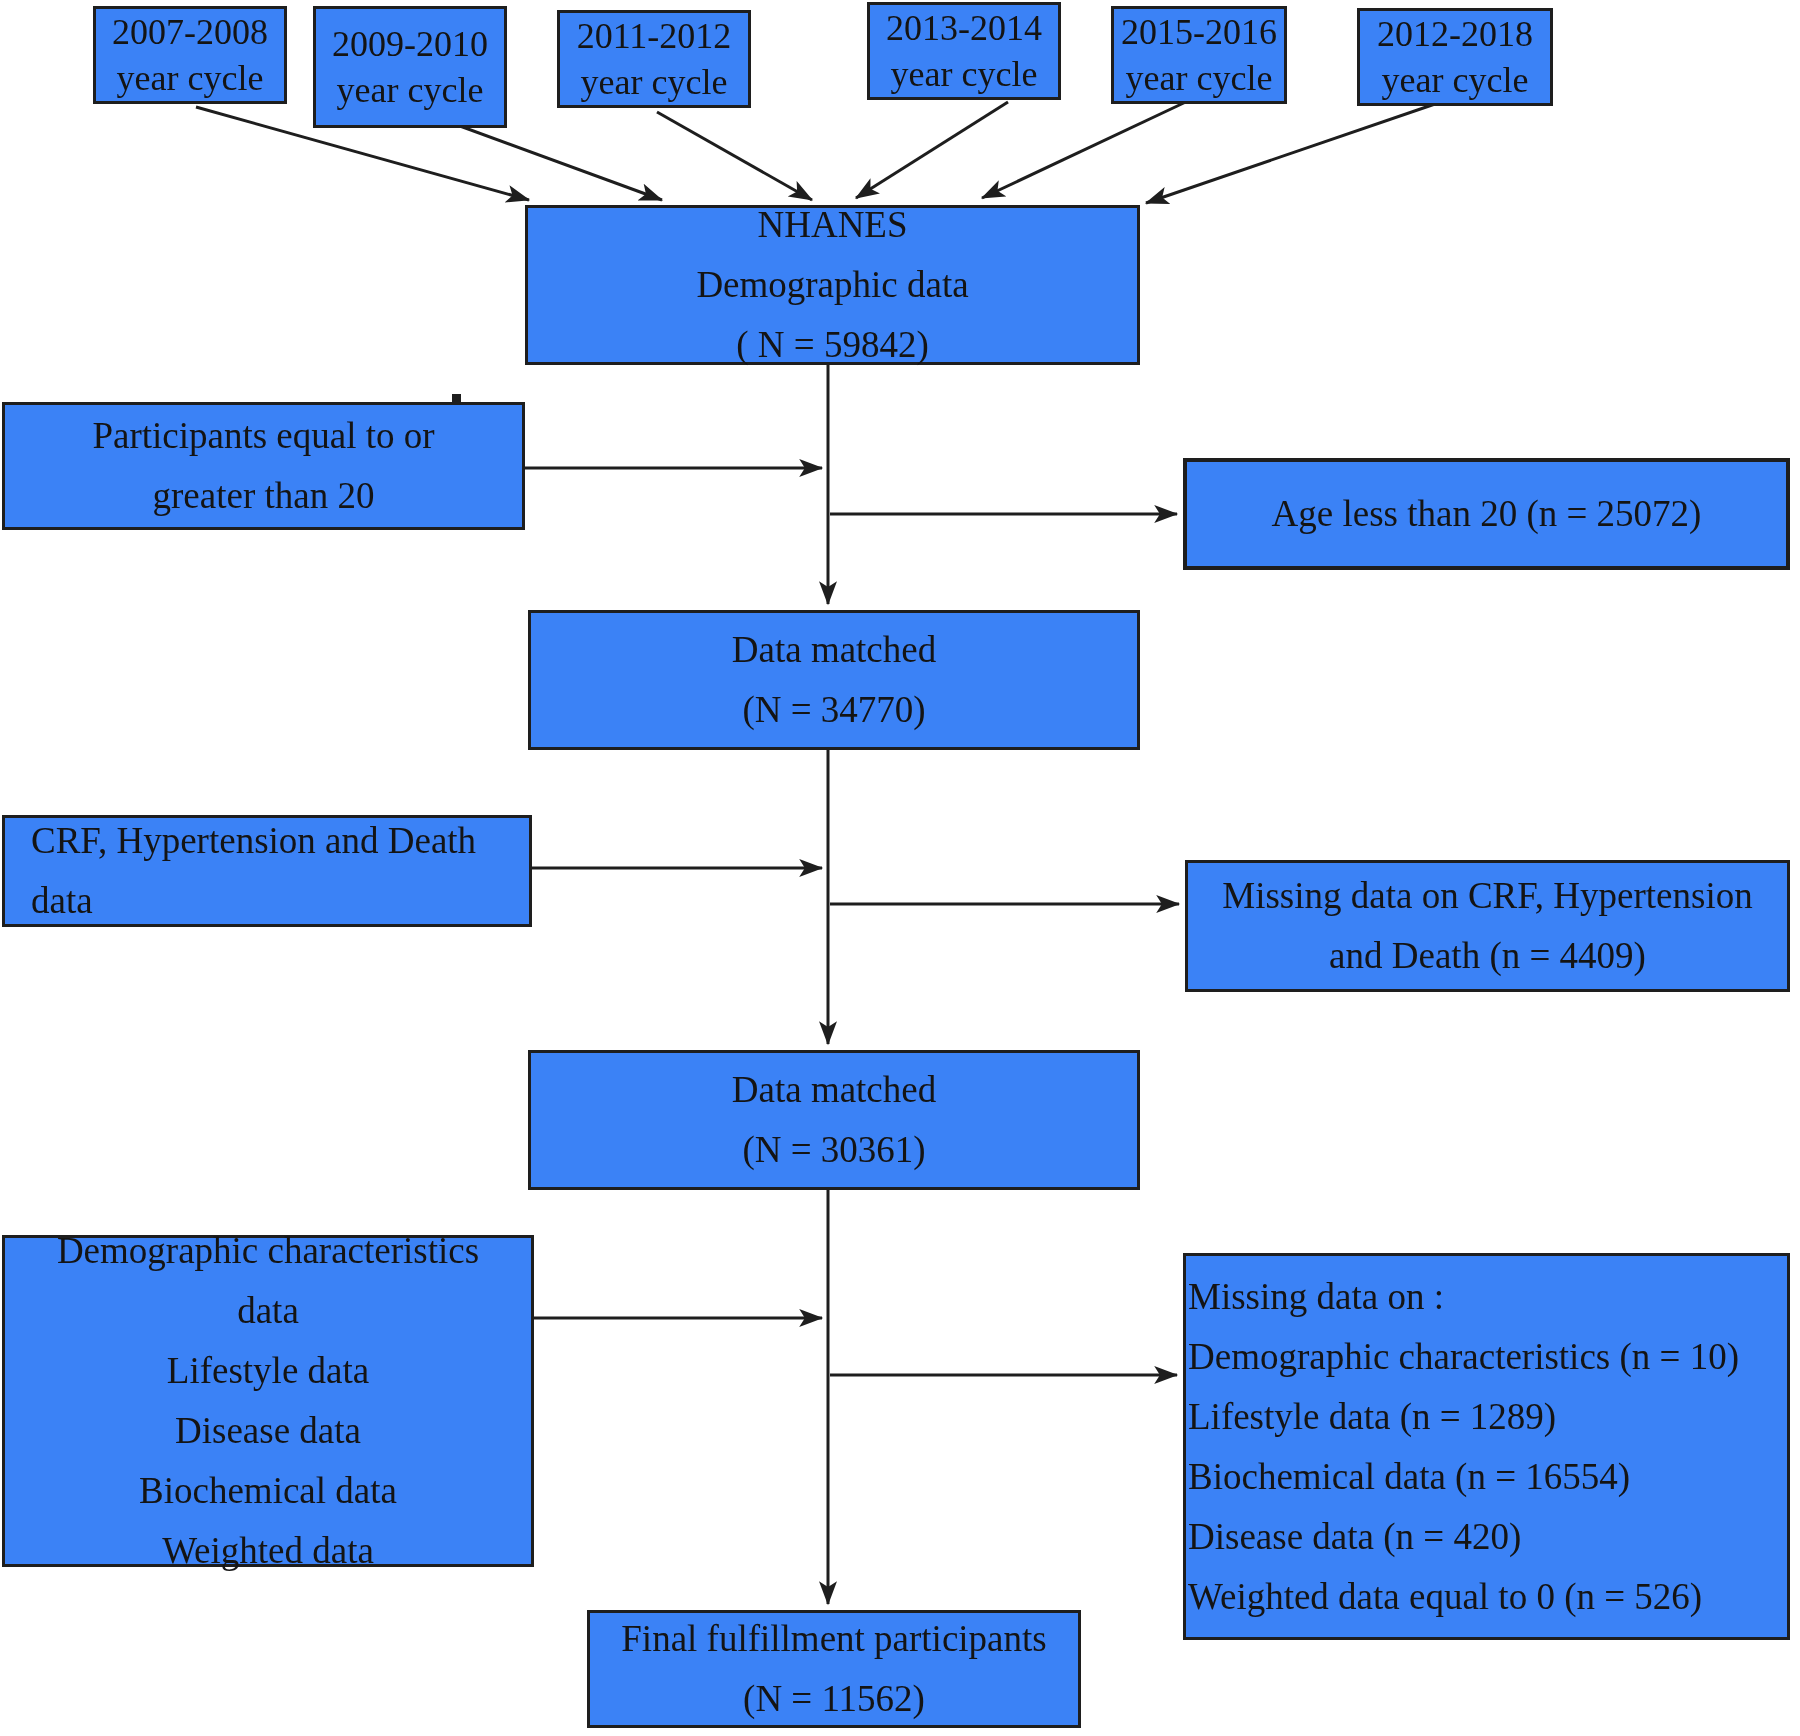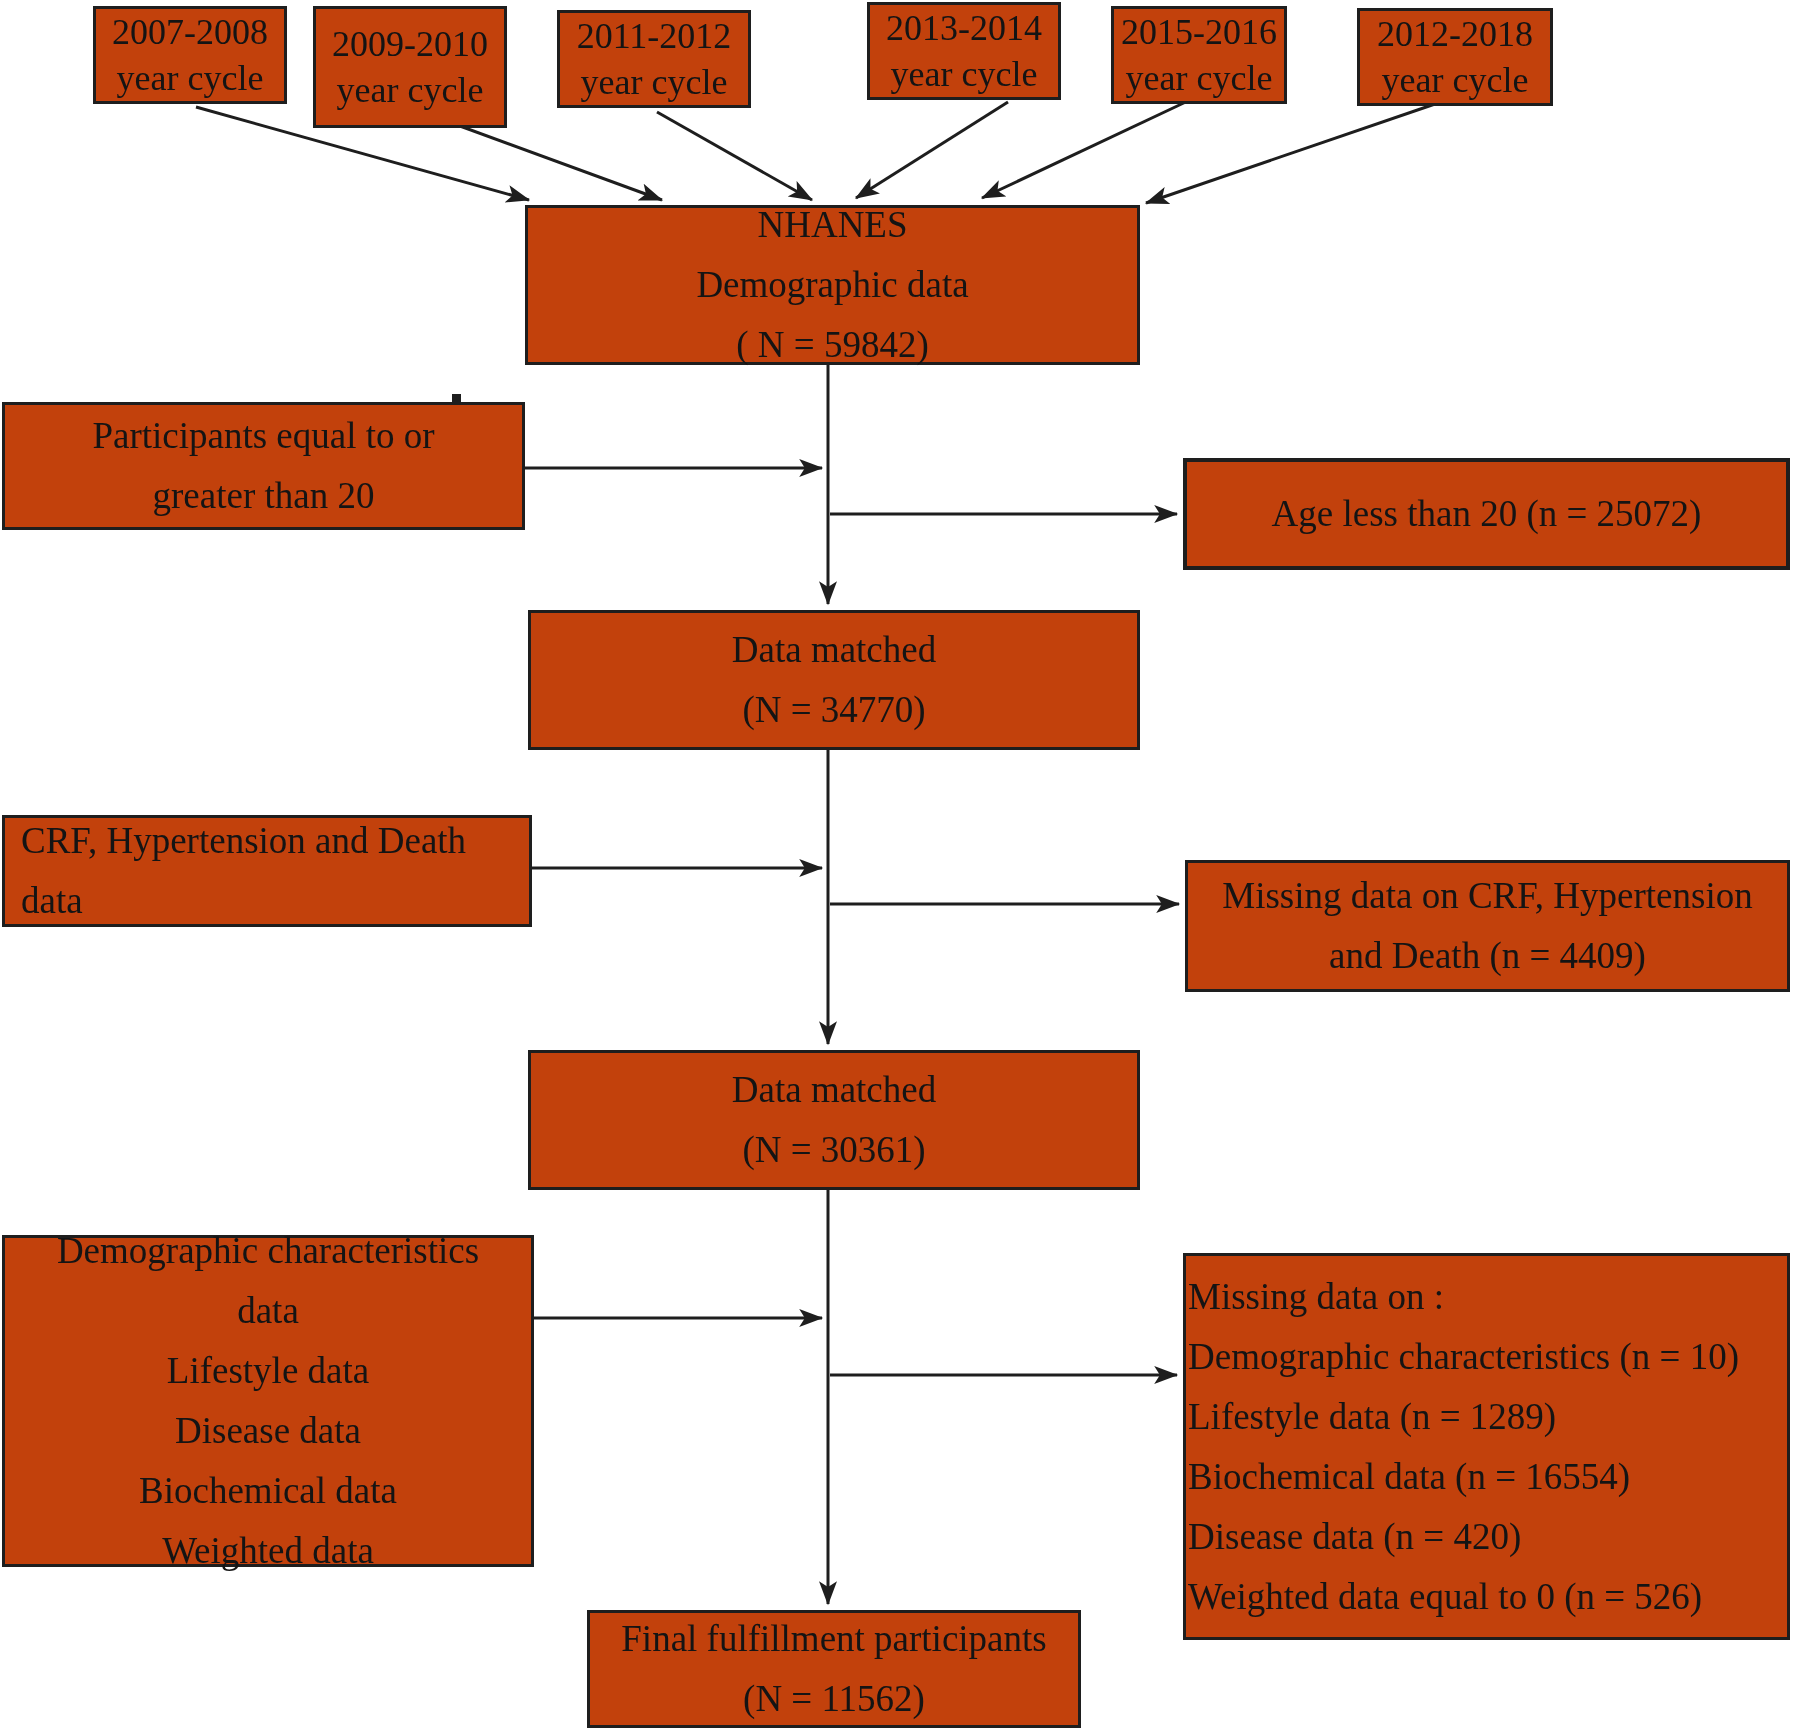--- a/index.html
+++ b/index.html
@@ -8,21 +8,21 @@
     position:relative;
     width:1800px;
     height:1736px;
     background:#ffffff;
     font-family:"Liberation Serif","DejaVu Serif",serif;
     color:#141414;
   }
   .box{
     position:absolute;
     border:3px solid #1e1e1e;
-    background:#c2410c;
+    background:#3b82f6;
     display:flex;
     align-items:center;
     justify-content:center;
     box-sizing:border-box;
   }
   .box .txt{
     white-space:pre-line;
     font-size:37px;
     line-height:60px;
     text-align:center;
@@ -121,21 +121,21 @@
 
   <div class="box thick" style="left:1183px;top:458px;width:607px;height:112px">
     <span class="txt">Age less than 20 (n = 25072)</span>
   </div>
 
   <div class="box" style="left:528px;top:610px;width:612px;height:140px">
     <span class="txt">Data matched
 (N = 34770)</span>
   </div>
 
-  <div class="box align-left" style="left:2px;top:815px;width:530px;height:112px;padding-left:16px">
+  <div class="box align-left" style="left:2px;top:815px;width:530px;height:112px;padding-left:26px">
     <span class="txt">CRF, Hypertension and Death
 data</span>
   </div>
 
   <div class="box" style="left:1185px;top:860px;width:605px;height:132px">
     <span class="txt">Missing data on CRF, Hypertension
 and Death (n = 4409)</span>
   </div>
 
   <div class="box" style="left:528px;top:1050px;width:612px;height:140px">

